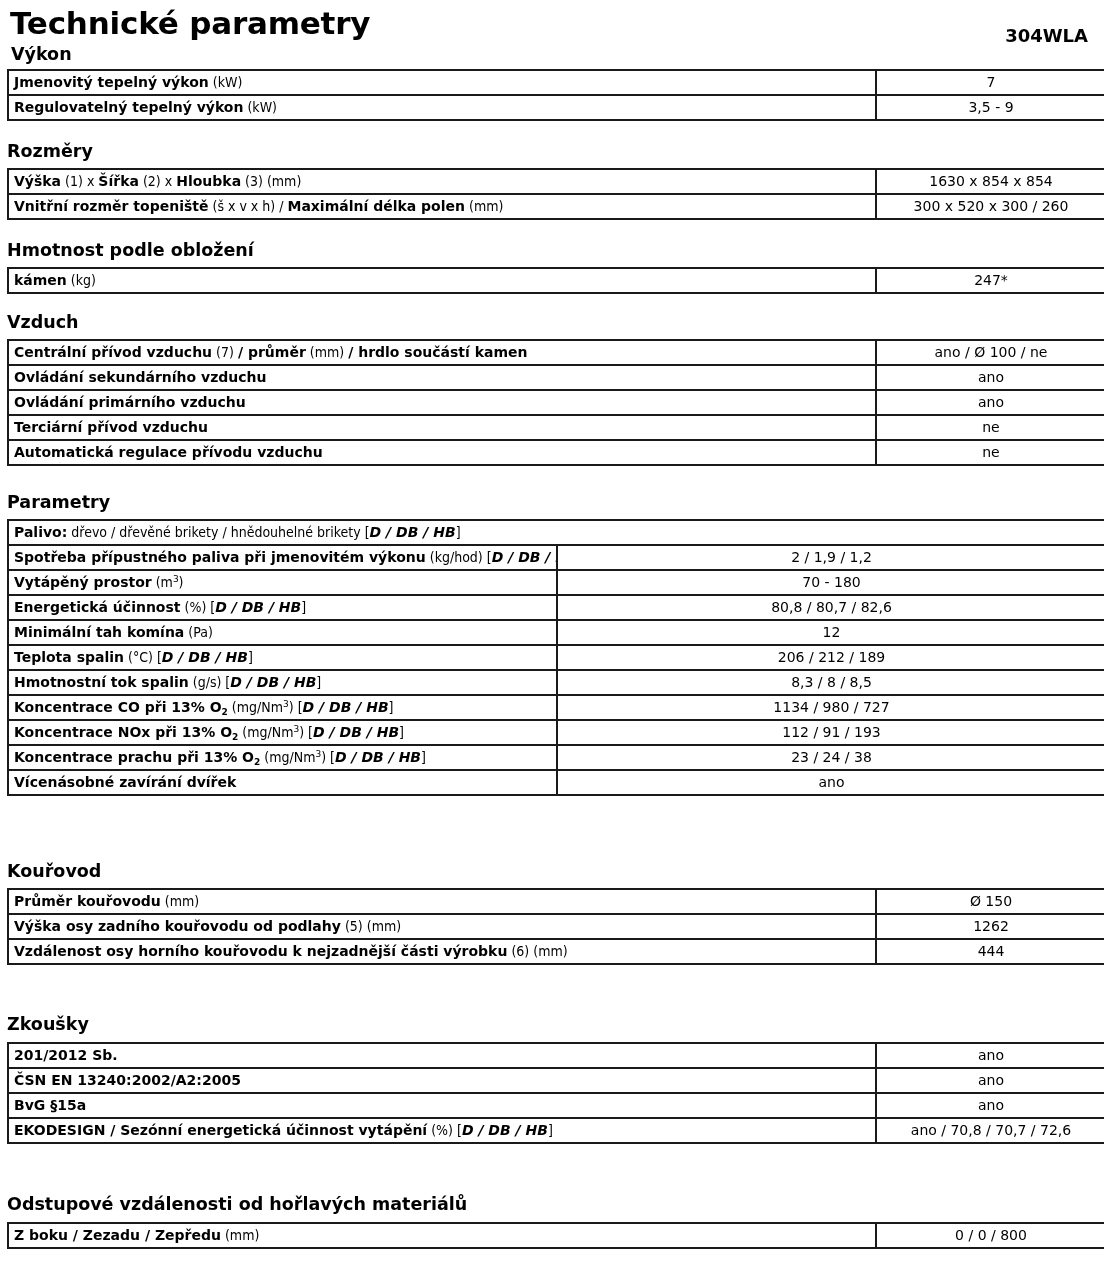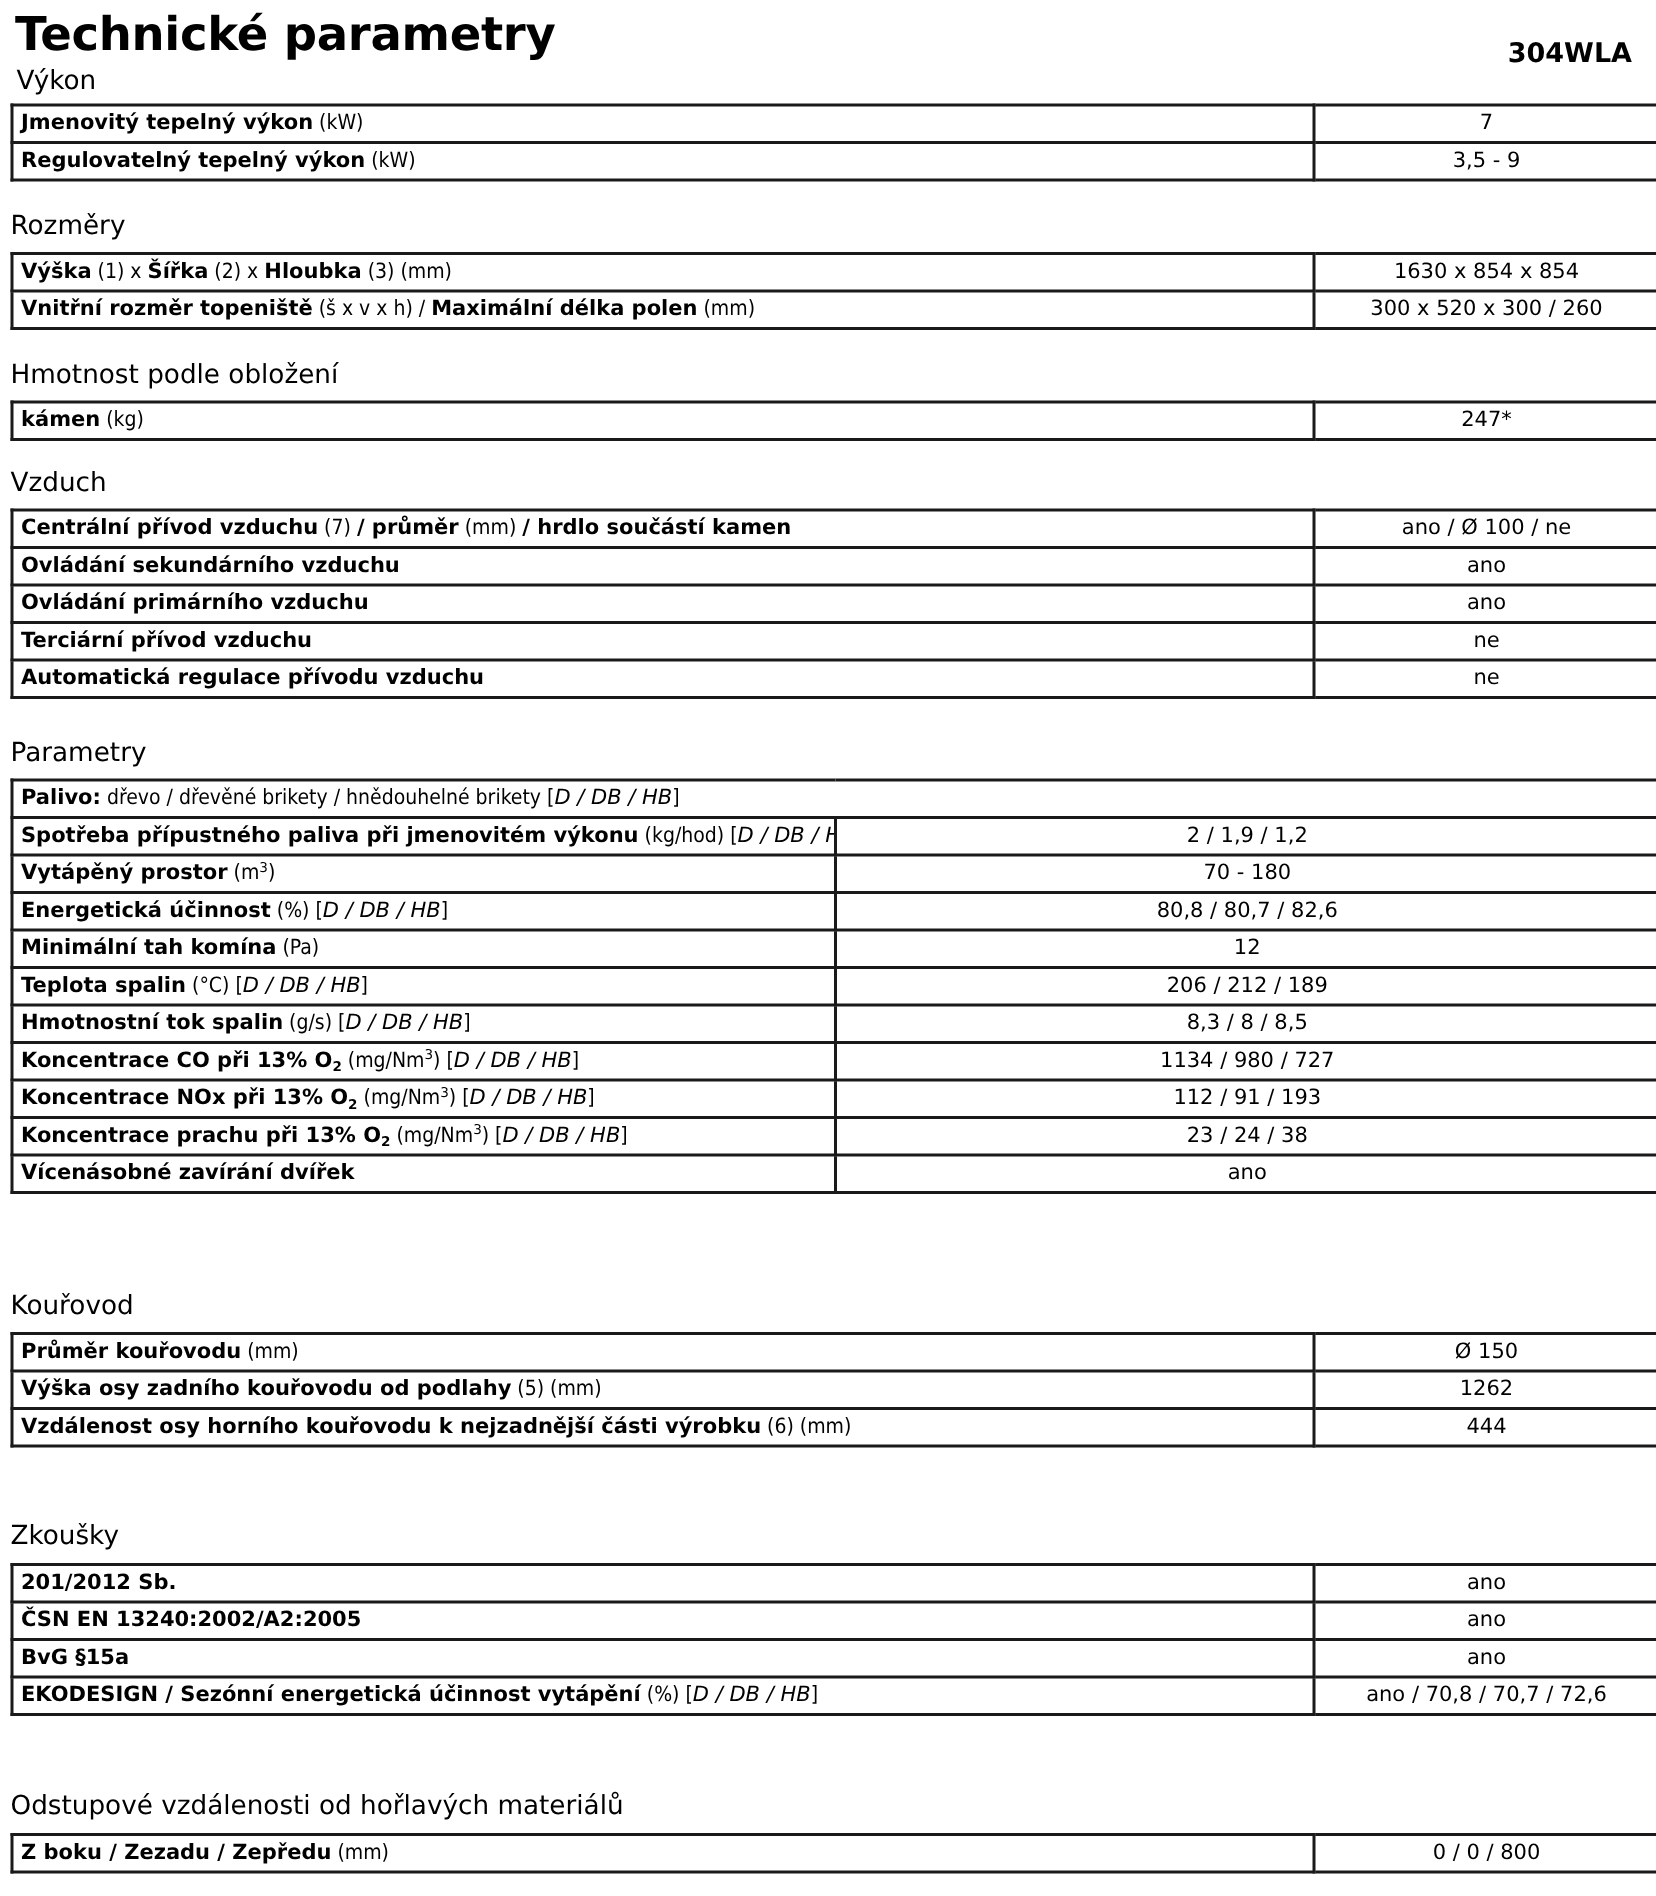--- a/index.html
+++ b/index.html
@@ -10,37 +10,37 @@
   .title {
     position: absolute; left: 10px; top: 5px;
     font-size: 31px; font-weight: bold; letter-spacing: -0.2px;
   }
   .model {
     position: absolute; right: 16px; top: 25px;
     font-size: 18px; font-weight: bold;
   }
   .section-heading {
     position: absolute; left: 7px;
-    font-size: 17.5px; font-weight: normal;
+    font-size: 17.5px; font-weight: bold;
   }
   .section-heading.first { left: 11px; }
   table.spec {
     position: absolute; left: 7px; width: 1100px;
     border-collapse: collapse; table-layout: fixed;
   }
   table.spec td {
     border: 2px solid #1a1a1a;
     height: 23px; padding: 0 0 0 5px;
     font-size: 14px; line-height: 23px; white-space: nowrap; overflow: hidden;
   }
   table.spec td.label { width: 861px; }
   table.spec td.value { text-align: center; padding: 0; }
   .b { font-weight: bold; }
   .n { font-weight: normal; font-stretch: condensed; }
-  .i { font-style: italic; font-weight: normal; }
+  .i { font-style: italic; font-weight: bold; }
   sub, sup { font-size: 9px; line-height: 0; }
   sub { vertical-align: -3px; font-weight: bold; }
   sup { vertical-align: 5px; font-weight: normal; }
 </style>
 </head>
 <body>
 
 <div class="title">Technické parametry</div>
 <div class="model">304WLA</div>
 

